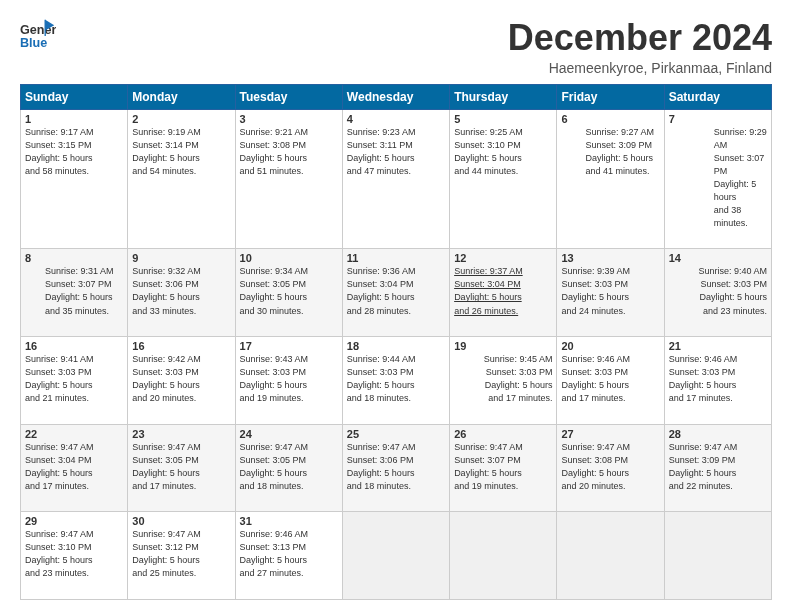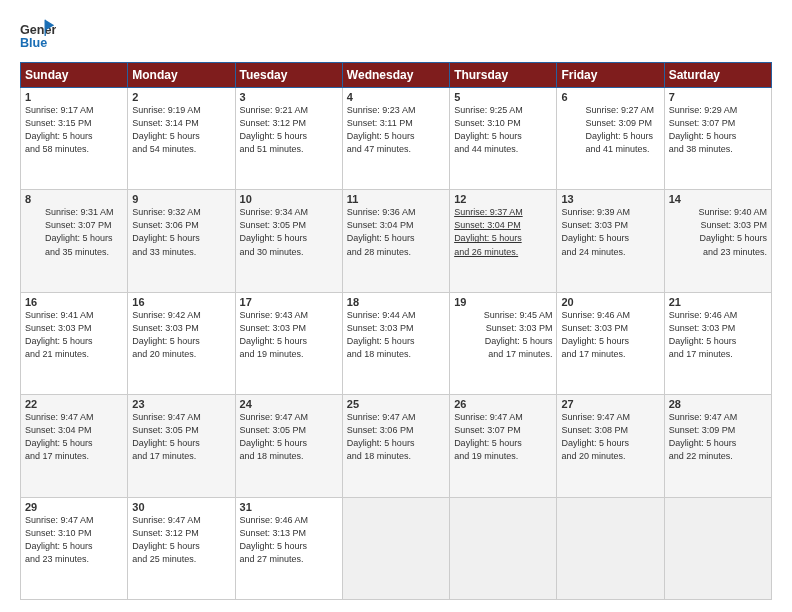--- a/index.html
+++ b/index.html
@@ -45,21 +45,21 @@
       margin-top: 2px;
     }
     .calendar {
       flex: 1;
       border: 1px solid #ccc;
       border-collapse: collapse;
       width: 100%;
       table-layout: fixed;
     }
     .calendar th {
-      background-color: #7f1d1d;
+      background-color: #0369a1;
       color: #fff;
       font-size: 12px;
       font-weight: bold;
       padding: 5px 4px;
       text-align: left;
       border: 1px solid #2560a0;
     }
     .calendar td {
       vertical-align: top;
       border: 1px solid #ccc;
@@ -94,20 +94,24 @@
 
   <div class="header">
     <div class="logo-wrapper">
       <svg class="logo-svg" viewBox="0 0 40 40">
         <text x="0" y="18" font-size="14" font-weight="bold" fill="#333" font-family="Arial">General</text>
         <text x="0" y="32" font-size="14" font-weight="bold" fill="#1a6eb5" font-family="Arial">Blue</text>
 
         <polygon points="28,2 38,8 28,14" fill="#1a6eb5"></polygon>
         <line x1="28" y1="2" x2="28" y2="20" stroke="#1a6eb5" stroke-width="1.5"></line>
       </svg>
+    </div>
+    <div class="title-block">
+      <div class="month-title">December 2024</div>
+      <div class="subtitle">Haemeenkyroe, Pirkanmaa, Finland</div>
     </div>
   </div>
 
   <table class="calendar">
     <thead>
       <tr>
       <th>Sunday</th>
           <th>Monday</th>
           <th>Tuesday</th>
           <th>Wednesday</th>
@@ -128,21 +132,21 @@
           <td>
             <span class="day-num">2</span>
             <div class="cell-text" style="white-space: pre-line;">Sunrise: 9:19 AM
 Sunset: 3:14 PM
 Daylight: 5 hours
 and 54 minutes.</div>
           </td>
           <td>
             <span class="day-num">3</span>
             <div class="cell-text" style="white-space: pre-line;">Sunrise: 9:21 AM
-Sunset: 3:12 PM
+Sunset: 3:08 PM
 Daylight: 5 hours
 and 51 minutes.</div>
           </td>
           <td>
             <span class="day-num">4</span>
             <div class="cell-text" style="white-space: pre-line;">Sunrise: 9:23 AM
 Sunset: 3:11 PM
 Daylight: 5 hours
 and 47 minutes.</div>
           </td>
@@ -155,21 +159,21 @@
           </td>
           <td>
             <span class="day-num">6</span>
             <div class="cell-text" style="white-space: pre-line; margin-left: 24px;">Sunrise: 9:27 AM
 Sunset: 3:09 PM
 Daylight: 5 hours
 and 41 minutes.</div>
           </td>
           <td>
             <span class="day-num">7</span>
-            <div class="cell-text" style="white-space: pre-line;">Sunrise: 9:29 AM
+            <div class="cell-text" style="white-space: pre-line; margin-left: 45px;">Sunrise: 9:29 AM
 Sunset: 3:07 PM
 Daylight: 5 hours
 and 38 minutes.</div>
           </td>
         </tr>
         <tr>
           <td>
             <span class="day-num">8</span>
             <div class="cell-text" style="white-space: pre-line; margin-left: 20px;">Sunrise: 9:31 AM
 Sunset: 3:07 PM

